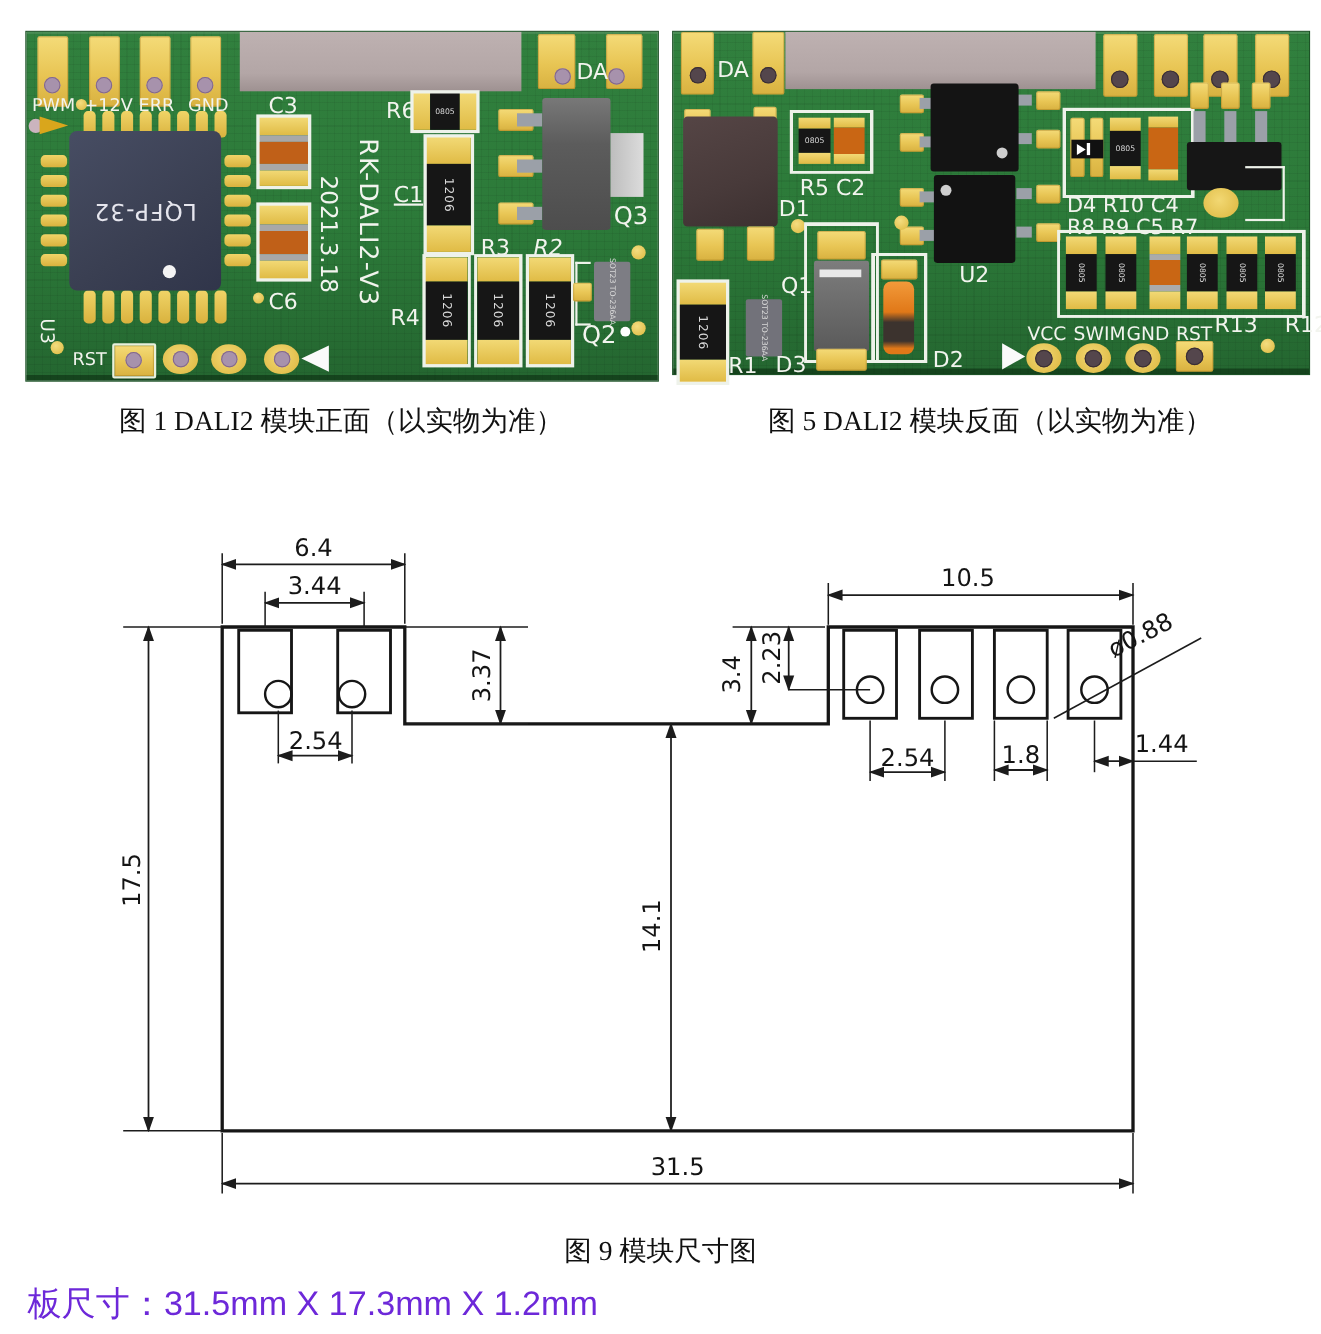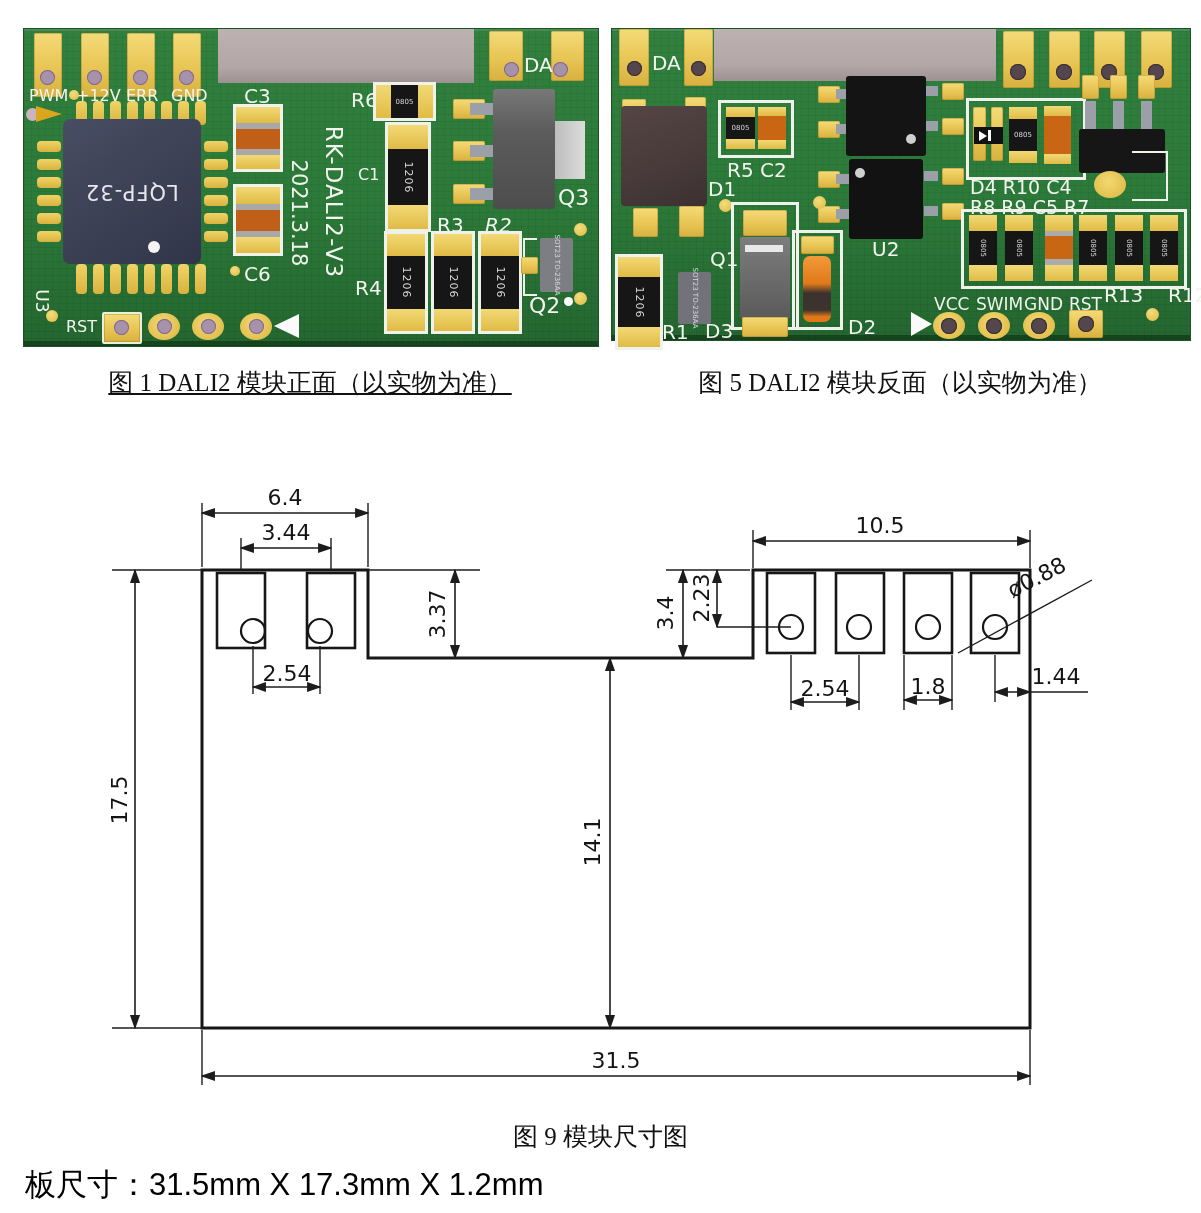--- a/index.html
+++ b/index.html
@@ -37,21 +37,21 @@
   .chipbody{position:absolute;background:linear-gradient(145deg,#474d63 0%,#3a3f52 60%,#30354a 100%);border-radius:7px;}
   .caption{position:absolute;text-align:center;color:#111;
        font-family:"Liberation Serif","DejaVu Serif",serif;font-size:25px;}
   
   svg text{font-family:"DejaVu Sans",sans-serif;font-size:22px;fill:#141414;}
   .outl{stroke:#161616;stroke-width:3;fill:none;}
   .prect{stroke:#161616;stroke-width:2.6;fill:none;}
   .pcirc{stroke:#161616;stroke-width:2.2;fill:none;}
   .ext{stroke:#1c1c1c;stroke-width:1.4;}
   .dim{stroke:#1c1c1c;stroke-width:1.6;}
-  .footer{position:absolute;color:#000000;}
+  .footer{position:absolute;color:#6d28d9;}
   .footer .lbl{font-family:"Liberation Serif","DejaVu Serif",serif;font-size:31px;}
   .footer .val{font-family:"Liberation Sans","DejaVu Sans",sans-serif;font-size:31px;}
 </style>
 </head>
 <body>
 
 <div class="board" style="left:23px;top:28px;width:574px;height:317px;">
   <div class="connector" style="left:194px;top:0;width:256px;height:54px;"></div>
 
   <div class="pad" style="left:10px;top:4px;width:28px;height:64px;">
@@ -142,21 +142,21 @@
 
   <span class="silk" style="left:327px;top:59px;font-size:20px;">R6</span>
   <div class="hpart" style="left:352px;top:56px;height:33px;">
     <div class="ppad" style="width:15px;"></div>
     <div class="pbody" style="width:27px;">
         <span class="htxt">0805</span>
       </div>
     <div class="ppad" style="width:15px;"></div>
   </div>
 
-  <span class="silk" style="left:334px;top:136px;font-size:16px;">C1</span>
+  <span class="silk" style="left:334px;top:136px;font-size:20px;text-decoration:underline;">C1</span>
   <div class="vpart" style="left:364px;top:96px;width:40px;">
     <div class="ppad" style="height:24px;"></div>
     <div class="pbody" style="height:56px;">
         <span class="vtxt">1206</span>
       </div>
     <div class="ppad" style="height:24px;"></div>
   </div>
 
   <div class="pad" style="left:429px;top:70px;width:32px;height:20px;"></div>
   <div class="pad" style="left:429px;top:112px;width:32px;height:20px;"></div>
@@ -406,21 +406,21 @@
     </div>
   <div class="rpad" style="left:411px;top:283px;width:32px;height:27px;">
       <div class="hole dark" style="left:8px;top:6px;width:16px;height:16px;"></div>
     </div>
   <div class="pad" style="left:457px;top:281px;width:34px;height:28px;">
       <div class="hole dark" style="left:9px;top:6px;width:16px;height:16px;"></div>
     </div>
   <div class="dotpad" style="left:534px;top:279px;width:13px;height:13px;"></div>
 </div>
 
-<div class="caption" style="left:23px;top:366px;width:574px;text-decoration:underline;">图 1 DALI2 模块正面（以实物为准）</div>
+<div class="caption" style="left:23px;top:366px;width:574px;">图 1 DALI2 模块正面（以实物为准）</div>
 <div class="caption" style="left:611px;top:366px;width:578px;">图 5 DALI2 模块反面（以实物为准）</div>
 
 <svg class="abs" style="left:0;top:470px;" width="1201" height="640" viewBox="0 0 1201 640">
   <defs>
     <marker id="arr" viewBox="0 0 10 10" refX="9" refY="5" markerWidth="9" markerHeight="9" orient="auto-start-reverse">
       <path d="M0,1.5 L10,5 L0,8.5 z" fill="#1c1c1c"></path>
     </marker>
   </defs>
 
   <path class="outl" d="M202,100 H368 V188 H753 V100 H1030 V558 H202 Z"></path>

